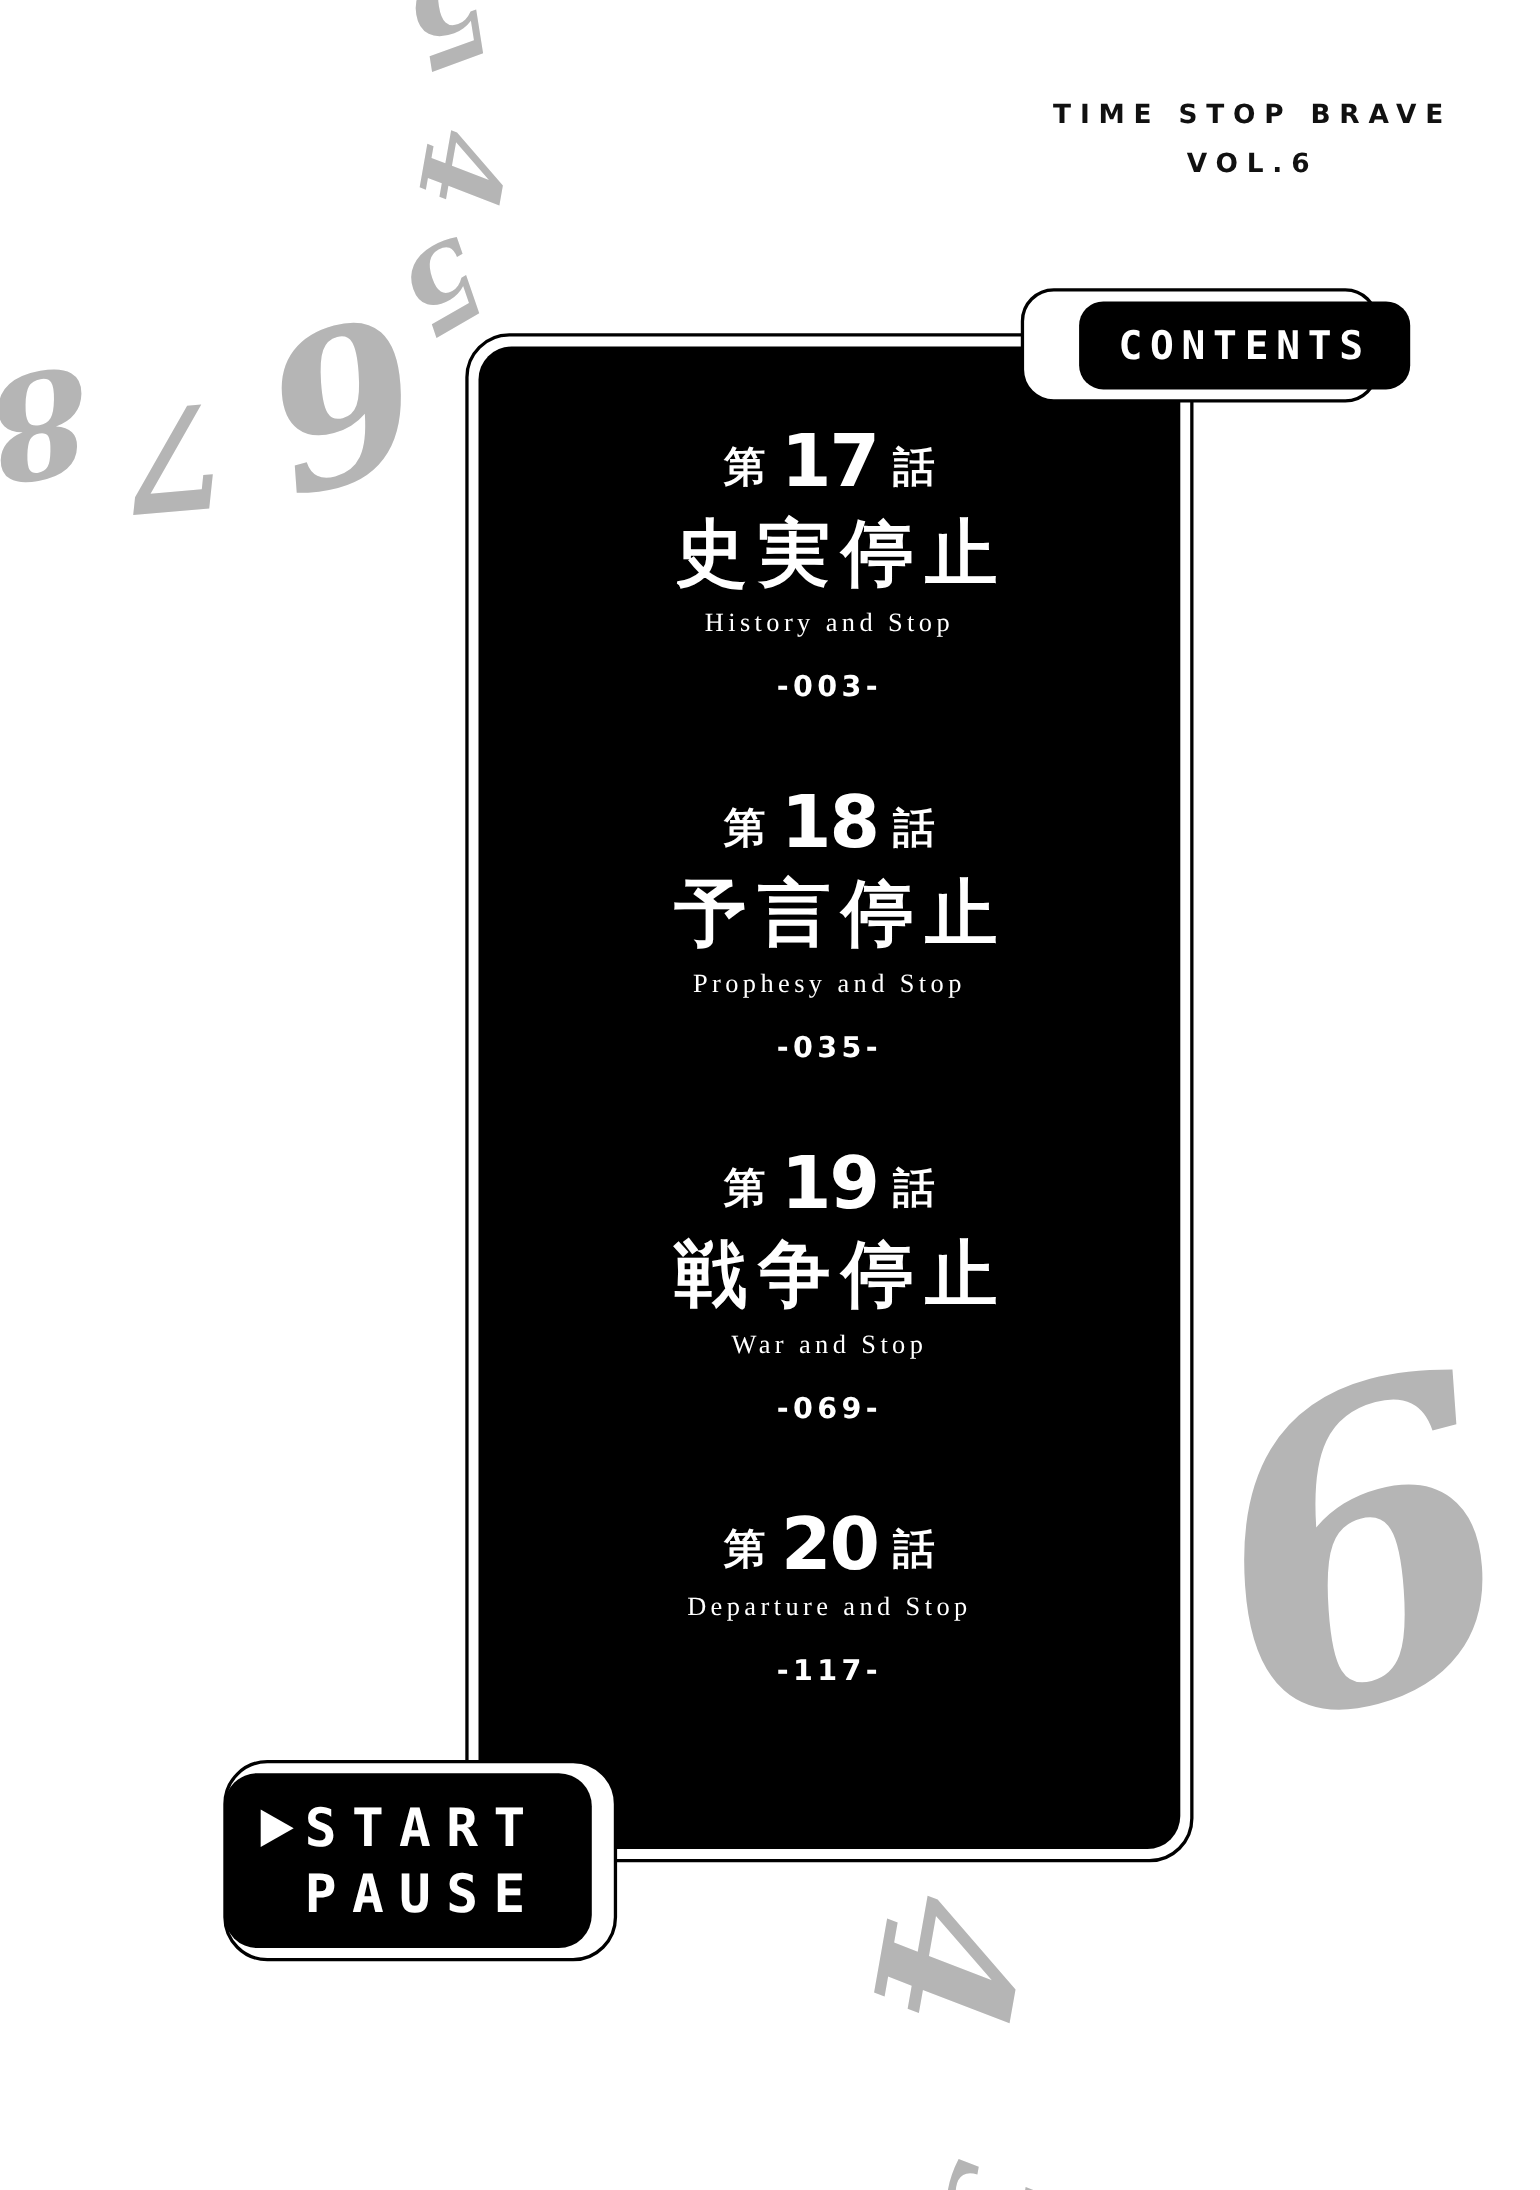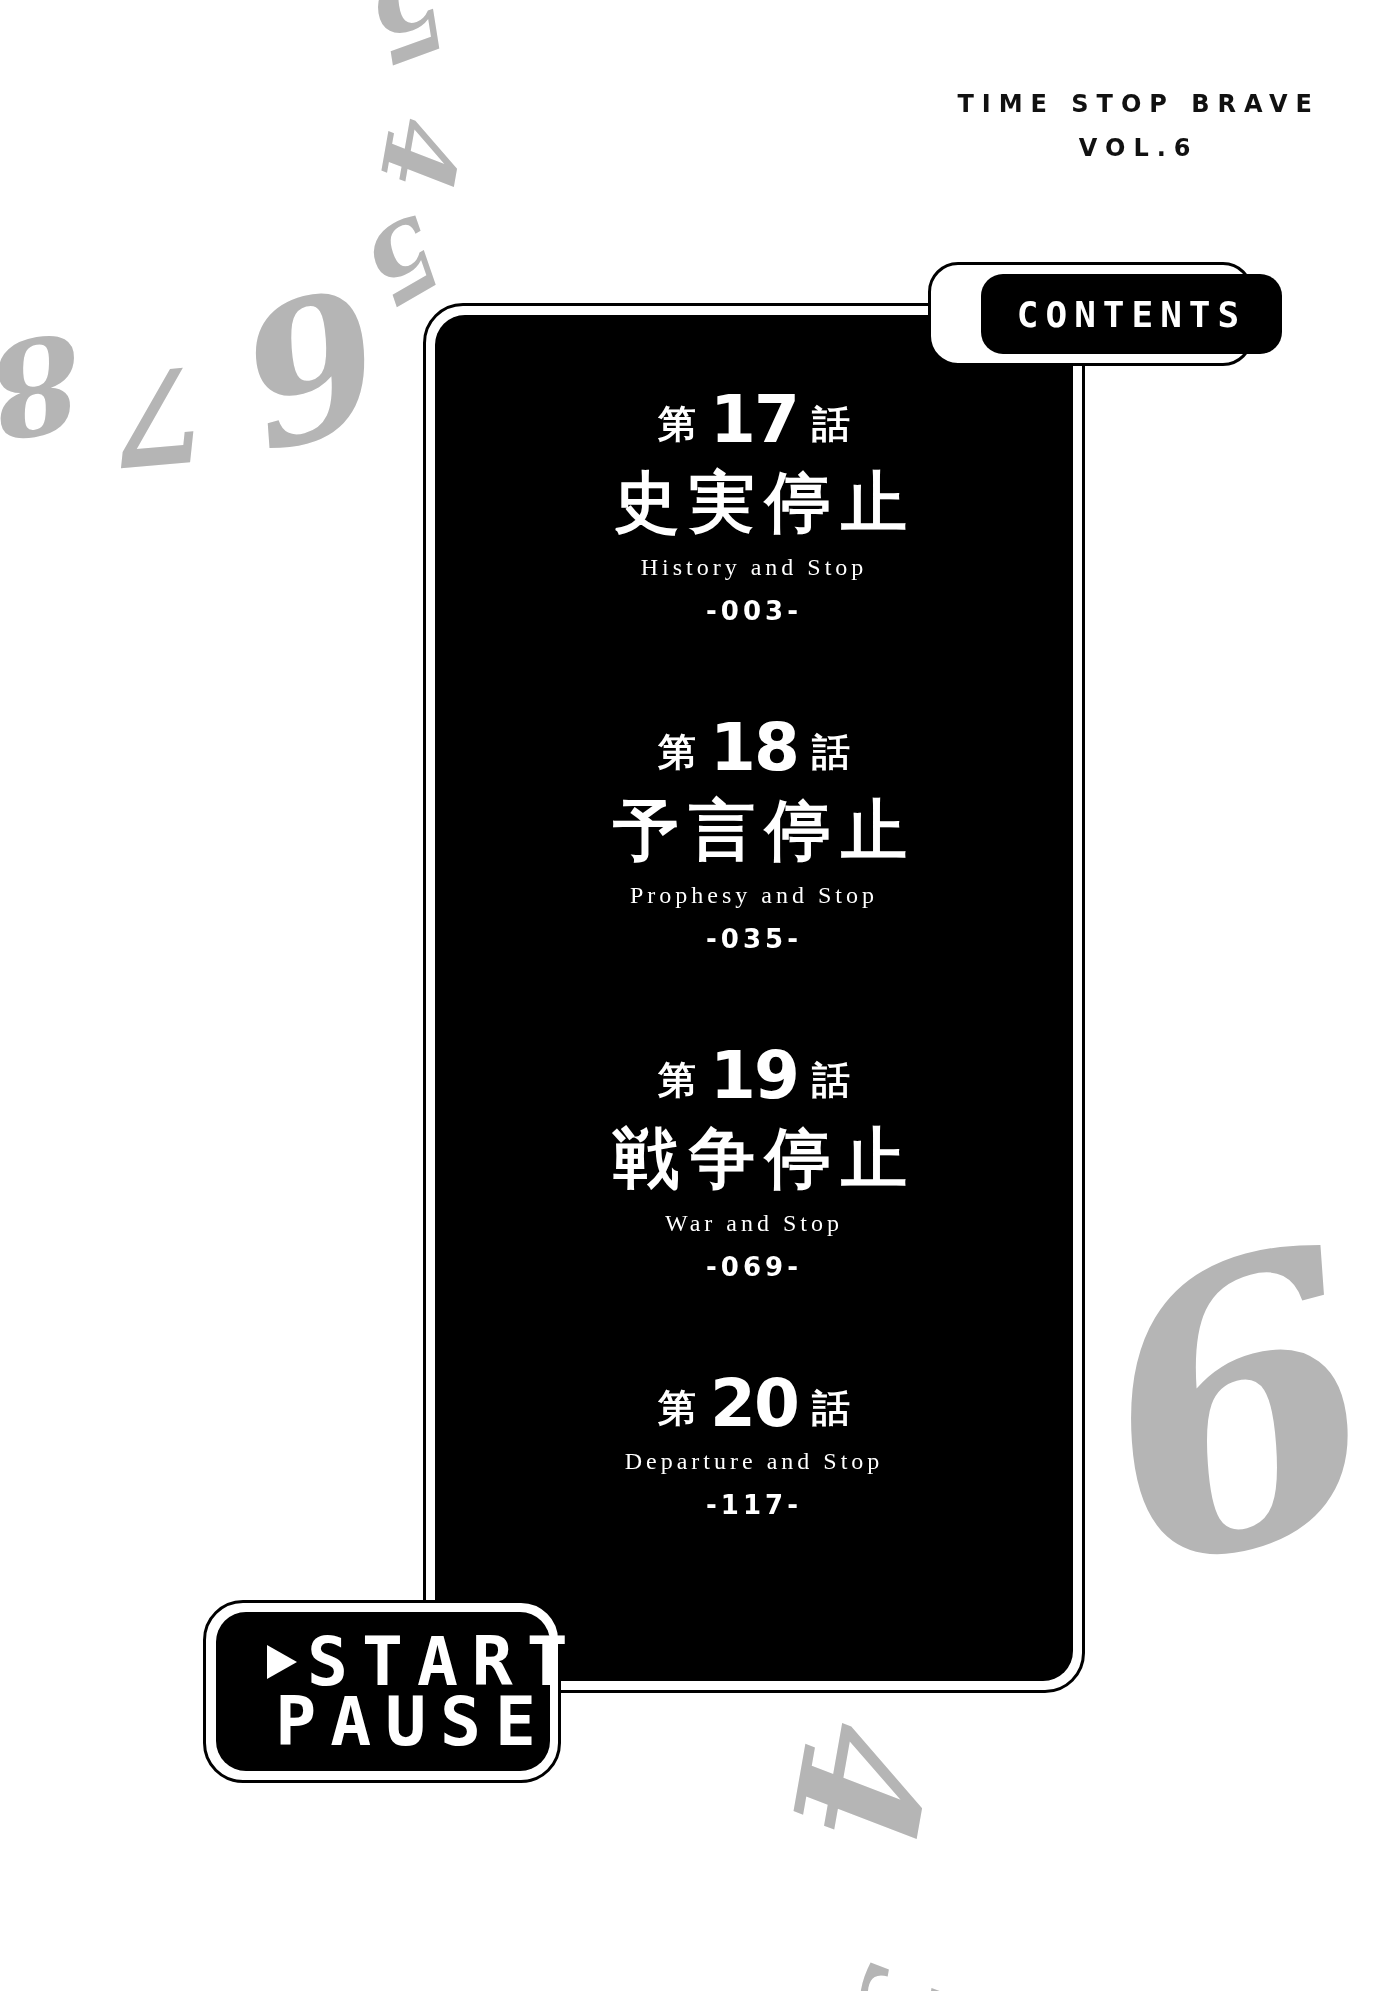--- a/index.html
+++ b/index.html
@@ -56,23 +56,23 @@
     font-family: "DejaVu Sans Mono", monospace;
   }
   .contents-outline { left: 928px; top: 262px; width: 325px; height: 104px; border-radius: 30px; }
   .contents-inner {
     left: 940px; top: 274px; width: 301px; height: 80px; border-radius: 22px;
     align-items: center;
     font-size: 36px; letter-spacing: 7px; font-weight: bold; margin-left: 41px;
   }
   .start-outline { left: 203px; top: 1600px; width: 358px; height: 183px; border-radius: 40px; }
   .start-inner {
-    left: 216px; top: 1612px; width: 334px; height: 159px; border-radius: 30px;
-    padding-left: 51px; box-sizing: border-box;
-    font-size: 68px; letter-spacing: 14px; font-weight: bold; line-height: 60px;
+    left: 204px; top: 1612px; width: 334px; height: 159px; border-radius: 30px;
+    padding-left: 33px; box-sizing: border-box;
+    font-size: 48px; letter-spacing: 14px; font-weight: bold; line-height: 60px;
   }
   .menu-line { display: flex; align-items: center; white-space: pre; }
   .cursor-icon {
     display: inline-block; width: 0; height: 0;
     border-top: 17px solid transparent;
     border-bottom: 17px solid transparent;
     border-left: 30px solid #fff;
     margin-right: 10px;
   }
   .cursor-spacer { display: inline-block; width: 40px; }
@@ -95,21 +95,21 @@
     padding-left: 22px;
   }
   .ch-subtitle {
     font-family: "Liberation Serif", serif;
     font-size: 24px; letter-spacing: 4px;
     margin-top: 10px; line-height: 30px;
   }
   .ch-page {
     font-family: "DejaVu Sans", sans-serif;
     font-size: 26px; font-weight: bold; letter-spacing: 4px;
-    margin-top: 14px; line-height: 30px;
+    margin-top: 28px; line-height: 30px;
   }
 </style>
 </head>
 <body>
 
 <div class="deco-num" style="left:370px; top:-40px; font-size:110px; transform:rotate(160deg);">5</div>
 <div class="deco-num" style="left:385px; top:105px; font-size:100px; transform:rotate(100deg);">4</div>
 <div class="deco-num" style="left:368px; top:210px; font-size:100px; transform:rotate(150deg);">5</div>
 <div class="deco-num" style="left:245px; top:270px; font-size:190px; transform:rotate(165deg);">6</div>
 <div class="deco-num" style="left:115px; top:350px; font-size:130px; transform:rotate(175deg);">7</div>

